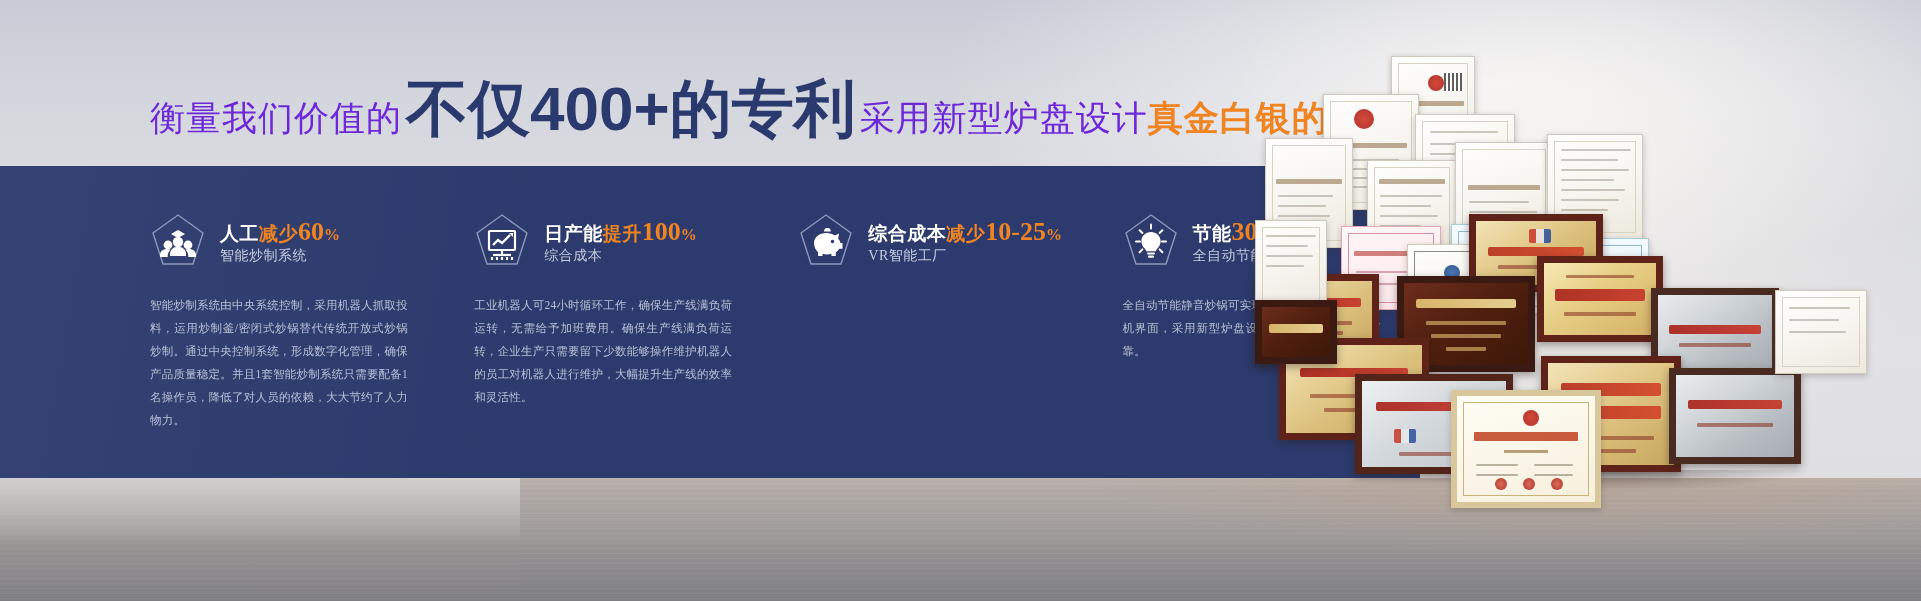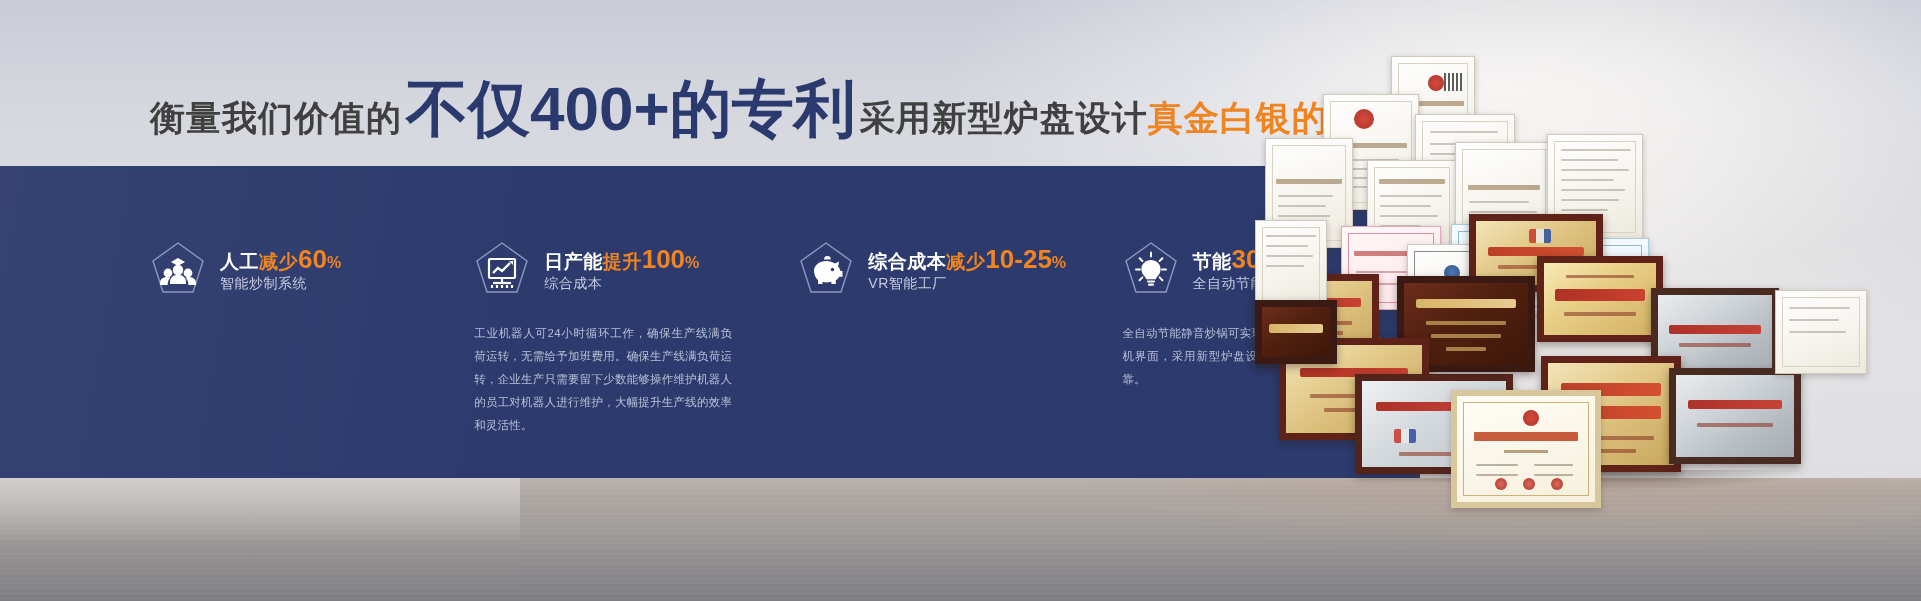--- a/index.html
+++ b/index.html
@@ -36,21 +36,21 @@
     position:absolute; left:0; top:478px; width:520px; height:123px;
     background:linear-gradient(180deg, rgba(214,212,210,.85) 0%, rgba(150,146,146,.25) 55%, rgba(0,0,0,0) 100%);
   }
 
   
   .headline{
     position:absolute; left:150px; top:78px; height:64px;
     display:flex; align-items:baseline; white-space:nowrap;
   }
   .hl-a, .hl-c{
-    font-size:35px; color:#404040; letter-spacing:1px; font-weight:700;text-align:right;
+    font-size:35px; color:#6d28d9; letter-spacing:1px; font-weight:400;text-align:right;
   }
   .hl-b{
     font-size:62px; font-weight:bold; color:#2b3a6e; letter-spacing:0px;
     line-height:1; margin:0 4px;
   }
   .hl-d{
     font-size:35px; font-weight:bold; color:#f08421; letter-spacing:1px;
   }
 
   
@@ -59,21 +59,21 @@
     background:#2c3a6d;
   }
   .panel-sheen{
     position:absolute; inset:0;
     background:linear-gradient(100deg, rgba(255,255,255,.045) 0%, rgba(255,255,255,0) 38%);
   }
   .features{
     position:absolute; left:150px; top:0; width:1260px; height:100%;
     display:flex; gap:0;
   }
-  .feature{ width:327px; padding-top:72px; }
+  .feature{ width:327px; padding-top:44px;font-family:Liberation Serif, serif; }
   .feature:last-child{ width:290px; }
 
   .f-head{ display:flex; align-items:center; gap:14px; height:62px; }
   .pent{
     width:56px; height:58px; flex:0 0 56px; position:relative;
   }
   .pent svg{ display:block; }
   .f-titles{ display:flex; flex-direction:column; justify-content:center; }
   .f-title{
     font-size:19px; font-weight:bold; color:#ffffff; line-height:1.15;
@@ -190,20 +190,21 @@
               <path d="M10 43c0-3.7 3.1-6 7-6 1.3 0 2.5.3 3.5.7-1.6 1.5-2.6 3.5-2.8 5.8V45H10z"></path>
               <path d="M46 43c0-3.7-3.1-6-7-6-1.3 0-2.5.3-3.5.7 1.6 1.5 2.6 3.5 2.8 5.8V45h7.7z"></path>
             </g>
           </svg>
         </span>
         <span class="f-titles">
           <span class="f-title"><span>人工</span><span class="accent">减少</span><span class="num">60</span><span class="pct">%</span></span>
           <span class="f-sub">智能炒制系统</span>
         </span>
       </div>
+      <p class="f-body">智能炒制系统由中央系统控制，采用机器人抓取投料，运用炒制釜/密闭式炒锅替代传统开放式炒锅炒制。通过中央控制系统，形成数字化管理，确保产品质量稳定。并且1套智能炒制系统只需要配备1名操作员，降低了对人员的依赖，大大节约了人力物力。</p>
     </div>
 
     <div class="feature">
       <div class="f-head">
         <span class="pent">
           <svg width="56" height="58" viewBox="0 0 56 58">
             <polygon points="28,3 53,21 43,52 13,52 3,21" fill="none" stroke="#8e98bd" stroke-width="1.4"></polygon>
             <g fill="none" stroke="#ffffff" stroke-width="2.2">
               <rect x="15" y="19" width="26" height="19" rx="1"></rect>
               <polyline points="19,33 24,28 28,31 36,23" stroke-width="2.4"></polyline>

